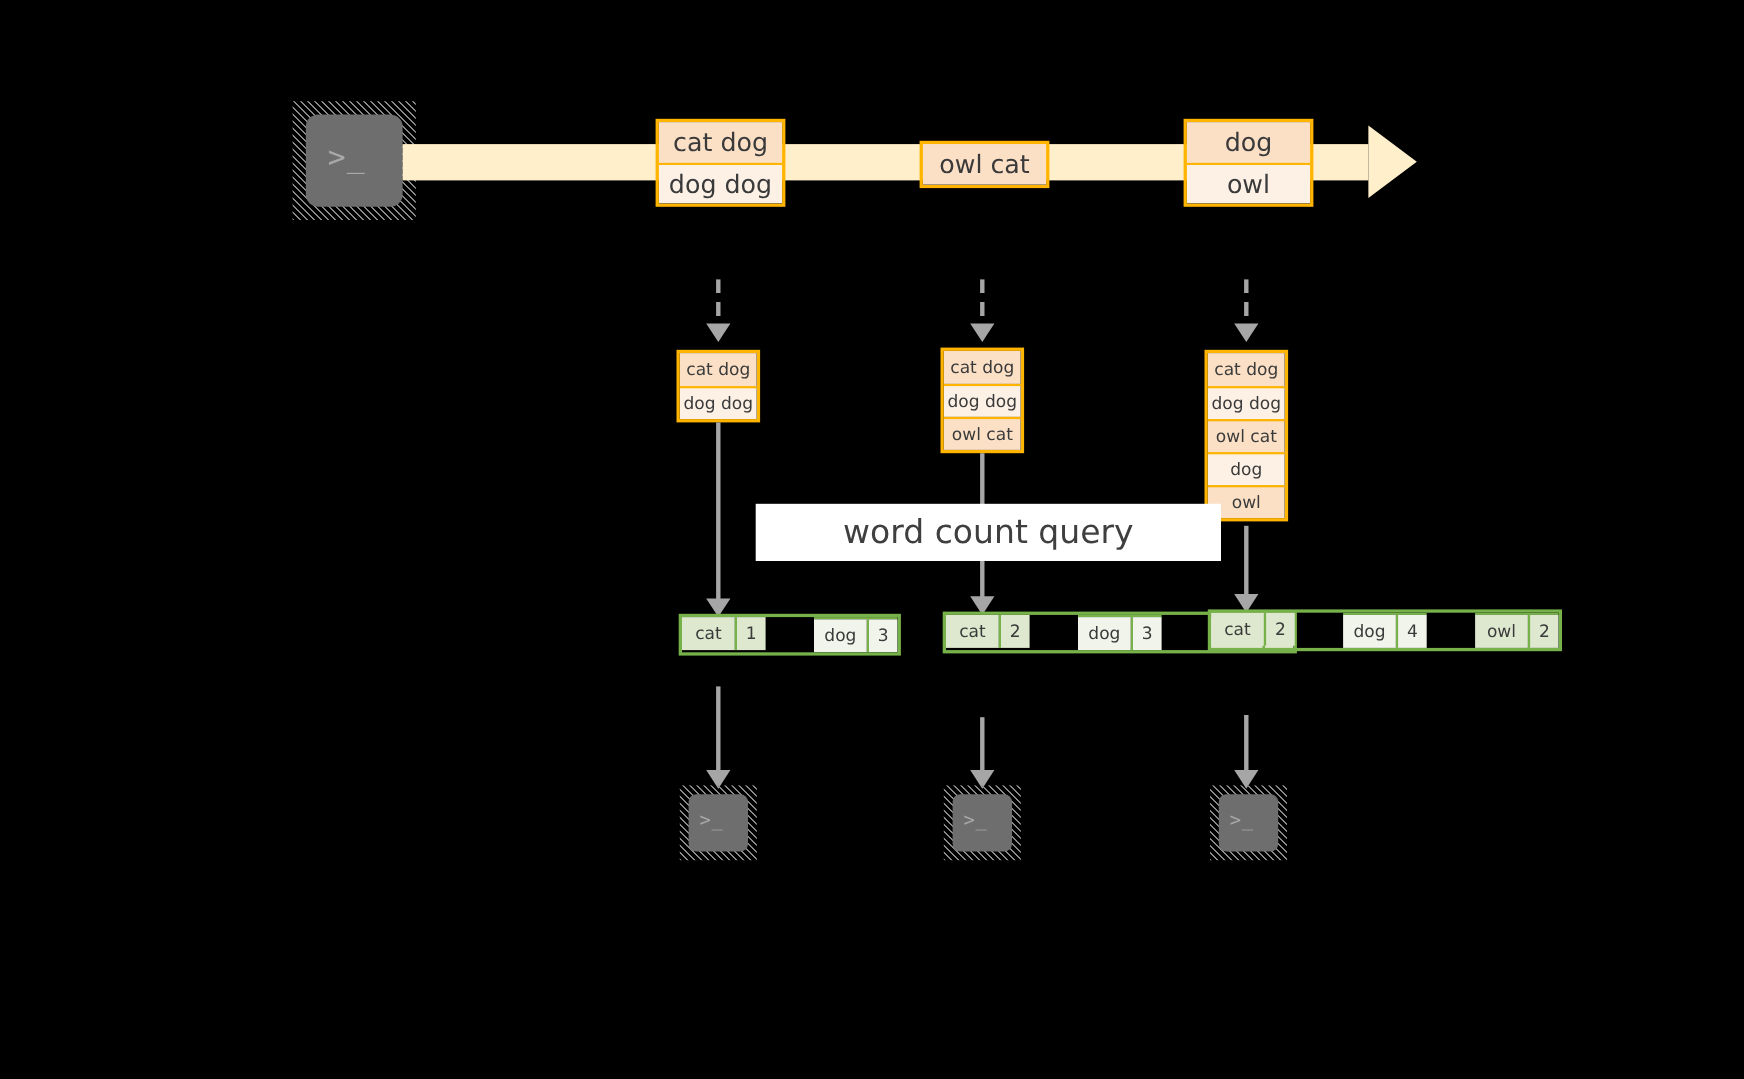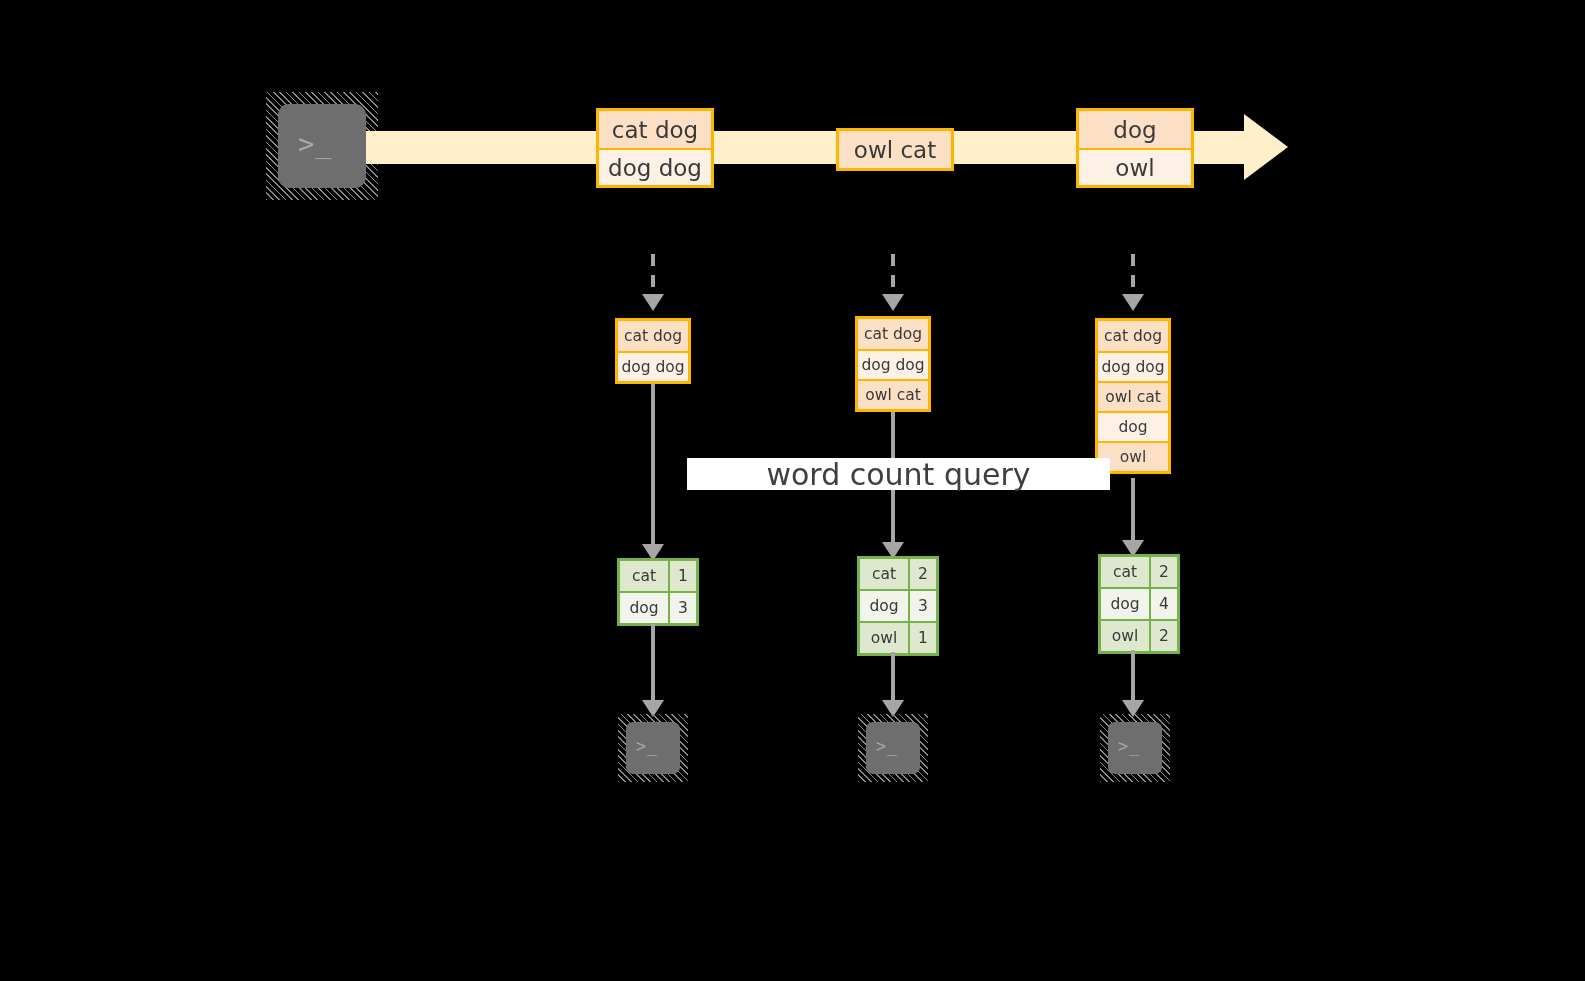--- a/index.html
+++ b/index.html
@@ -84,22 +84,23 @@
   
   .rec.small .row { height: 30px; font-size: 15.5px; }
   .rec.small      { width: 76px; }
 
   
   .tbl {
     position: absolute;
     box-sizing: border-box;
     border: 3px solid #76B14A;
     display: flex;
-    flex-direction: column;
+    flex-direction: row;
     overflow: hidden;
+    gap: 44px;
   }
   .tbl .trow {
     display: flex;
     height: 30px;
   }
   .tbl .trow + .trow { border-top: 2px solid #76B14A; }
   .tbl .c-word,
   .tbl .c-num {
     box-sizing: border-box;
     display: flex;
@@ -274,15 +275,15 @@
 
   <div class="conn" style="left:1131px; top:650px; height:58px;"></div>
   <div class="arrowhead" style="left:1122px; top:700px;"></div>
 
   <div class="terminal" style="left:1100px; top:714px; width:70px; height:68px;">
     <div class="hatch"></div>
     <div class="body" style="left:8px; top:8px; right:8px; bottom:8px;"></div>
     <div class="glyph" style="left:18px; top:24px; font-size:17px;">&gt;_</div>
   </div>
 
-  <div class="query-label" style="left:687px; top:458px; width:423px; height:32px;">word count query</div>
+  <div class="query-label" style="left:687px; top:458px; width:423px; height:52px;">word count query</div>
 
 </div>
 
 </body></html>

